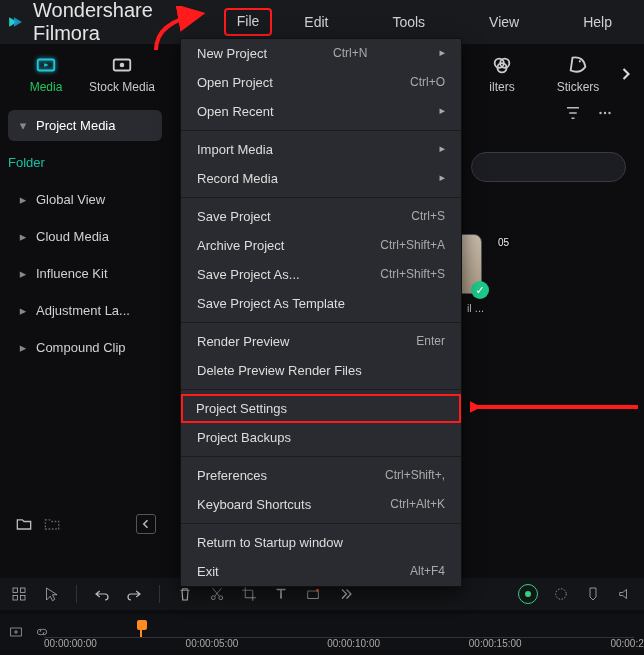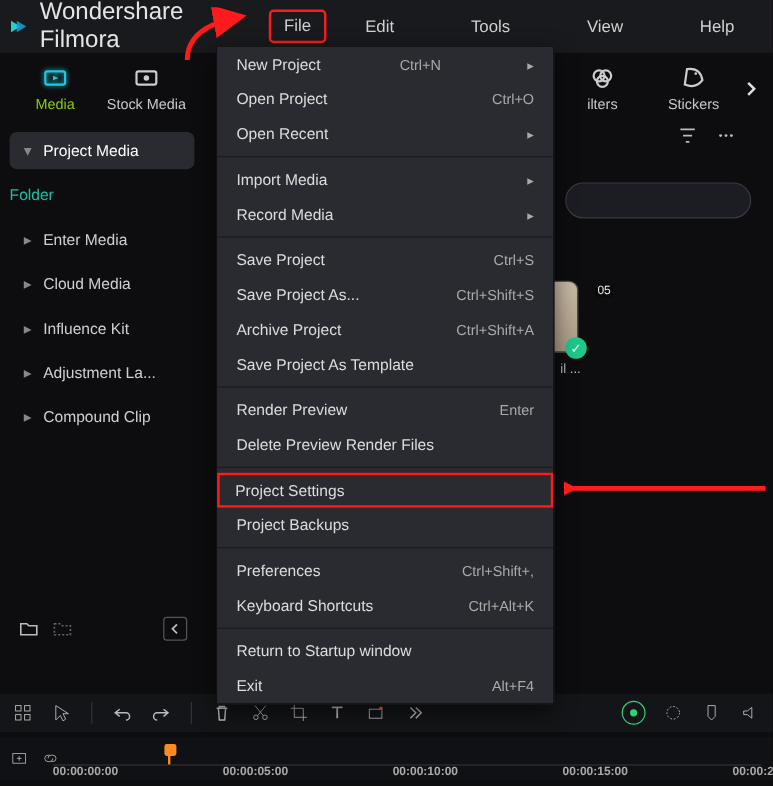--- a/index.html
+++ b/index.html
@@ -11,21 +11,21 @@
   .app-name { color: #e5e5e5; font-size: 20px; }
   .menubar { display: flex; margin-left: 24px; }
   .menu-item { padding: 6px 32px; color: #d0d0d0; font-size: 14px; cursor: pointer; border-radius:3px; }
   .menu-item.active { border: 2.5px solid #ff1b1b; border-radius: 4px; padding: 3px 11px; }
 
   
   .iconbar { height: 60px; display: flex; align-items: center; padding: 0 8px; gap: 0; }
   .iconbar .big { width: 76px; display:flex; flex-direction:column; align-items:center; gap:4px; cursor:pointer;}
   .iconbar .big .ic { width:22px; height:22px; display:flex; align-items:center; justify-content:center;}
   .iconbar .big .lbl { font-size:12px; color:#c9c9c9;}
-  .iconbar .big.active .lbl { color:#84cc16;text-align:center; }
+  .iconbar .big.active .lbl { color:#22c55e;text-align:center; }
   .iconbar .big.active .ic svg { filter: drop-shadow(0 0 2px #1fc8db); }
   .chev-right { margin-left:auto; width:20px; height:20px; color:#ddd; cursor:pointer; display:flex;align-items:center;justify-content:center;}
 
   
   .main { display:flex; height: 440px; }
   .sidebar { width: 170px; padding: 6px 8px; display:flex; flex-direction:column; gap:6px; }
   .side-item { padding: 8px 10px; border-radius: 6px; display:flex; align-items:center; gap:8px; cursor:pointer; font-size:13px;}
   .side-item.sel { background:#2a2b30; color:#fff; }
   .side-item .tri { width:10px; height:10px; display:flex; align-items:center; justify-content:center; color:#888;}
   .folder-item { color:#18c1a3; text-align:left; padding:8px 0;}
@@ -39,39 +39,39 @@
   .top-icons { position:absolute; right:30px; top:0; display:flex; gap:14px; align-items:center;}
   .filter-ic, .more-ic { width:18px;height:18px;color:#bbb;cursor:pointer;}
   .search-field { position:absolute; top:48px; right:18px; width:155px; height:30px; background:#1c1d22; border:1px solid #3a3b40; border-radius:18px; }
   .thumb { position:absolute; top:130px; right:162px; width:22px; height:60px; background: linear-gradient(#c8b9a8,#a89884); border-radius:0 8px 8px 0; border:1px solid #555;}
   .thumb .dur { position:absolute; top:2px; right:-30px; font-size:10px; color:#eee; background:rgba(0,0,0,.3); padding:0 2px; border-radius:2px;}
   .thumb .check { position:absolute; bottom:-6px; right:-8px; width:18px;height:18px;background:#1fc88a;border-radius:50%;display:flex;align-items:center;justify-content:center;color:#fff;font-size:11px;}
   .thumb-lbl { position:absolute; top:198px; right:160px; font-size:11px; color:#bbb;}
 
   
   .dropdown { position:absolute; left:180px; top:38px; width:282px; background:#2a2b30; border:1px solid #111; box-shadow: 0 6px 18px rgba(0,0,0,.6); z-index:100;}
-  .dd-row { display:flex; align-items:flex-end; padding:7px 16px; cursor:pointer; font-size:13px; color:#ddd; position:relative;}
+  .dd-row { display:flex; align-items:flex-start; padding:7px 16px; cursor:pointer; font-size:13px; color:#ddd; position:relative;}
   .dd-row .sc { margin-left:auto; color:#aaa; font-size:12px;}
   .dd-row .sub { margin-left:auto; color:#aaa; font-size:11px;}
   .dd-sep { height:1px; background:#1a1b1e; margin:4px 0;}
   .dd-row.hl { border:2.5px solid #ff1b1b; border-radius:0; padding:5px 13px;}
 
   
   .arrow1 { position:absolute; left:152px; top:6px; width:64px; height:46px; pointer-events:none; z-index:200;}
   .arrow2 { position:absolute; left:470px; top:398px; width:170px; height:18px; pointer-events:none; z-index:200;}
 
   
   .btmbar { position:absolute; left:0; right:0; top:578px; height:32px; display:flex; align-items:center; padding:0 10px; gap:14px; background:#141518;}
   .btmbar .bi { width:18px;height:18px;color:#bbb;cursor:pointer; display:flex;align-items:center;justify-content:center;}
   .btmbar .gap { width:1px; height:18px; background:#333; margin:0 2px;}
   .btmbar .spacer { flex:1; }
   .btmbar .green { color:#2ed37a; border:1px solid #2ed37a; border-radius:50%; width:20px;height:20px;}
 
   
-  .ruler { position:absolute; left:0; right:0; top:614px; height:36px; background:#101114;font-weight:bold; }
+  .ruler { position:absolute; left:0; right:0; top:614px; height:36px; background:#101114; }
   .ruler .ticks { position:absolute; left:44px; right:10px; top:6px; height:18px; border-bottom:1px solid #333;}
   .ruler .tlabel { position:absolute; top:18px; font-size:10px; color:#aaa;}
   .playhead { position:absolute; top:0; bottom:0; width:0; border-left:2px solid #ff8a1f;}
   .playhead .cap { position:absolute; top:0; left:-5px; width:10px;height:10px;background:#ff8a1f;border-radius:2px;}
   .ruler .ric { position:absolute; left:8px; top:10px; display:flex; gap:10px;}
   .ruler .ric .bi { width:16px;height:16px;color:#bbb;cursor:pointer;}
 
   svg { width:100%; height:100%; }
 </style>
 </head>
@@ -142,21 +142,21 @@
 
 <div class="main">
   <div class="sidebar">
     <div class="side-item sel">
       <span class="tri">▾</span>
       <span>Project Media</span>
     </div>
     <div class="folder-item">Folder</div>
     <div class="side-item">
       <span class="tri">▸</span>
-      <span>Enter Media</span>
+      <span>Global View</span>
     </div>
     <div class="side-item">
       <span class="tri">▸</span>
       <span>Cloud Media</span>
     </div>
     <div class="side-item">
       <span class="tri">▸</span>
       <span>Influence Kit</span>
     </div>
     <div class="side-item">
@@ -229,26 +229,26 @@
   <div class="dd-row">
       <span>Record Media</span>
       <span class="sub">▸</span>
     </div>
   <div class="dd-sep"></div>
   <div class="dd-row">
       <span>Save Project</span>
       <span class="sc">Ctrl+S</span>
     </div>
   <div class="dd-row">
+      <span>Archive Project</span>
+      <span class="sc">Ctrl+Shift+A</span>
+    </div>
+  <div class="dd-row">
       <span>Save Project As...</span>
       <span class="sc">Ctrl+Shift+S</span>
-    </div>
-  <div class="dd-row">
-      <span>Archive Project</span>
-      <span class="sc">Ctrl+Shift+A</span>
     </div>
   <div class="dd-row">
       <span>Save Project As Template</span>
     </div>
   <div class="dd-sep"></div>
   <div class="dd-row">
       <span>Render Preview</span>
       <span class="sc">Enter</span>
     </div>
   <div class="dd-row">

